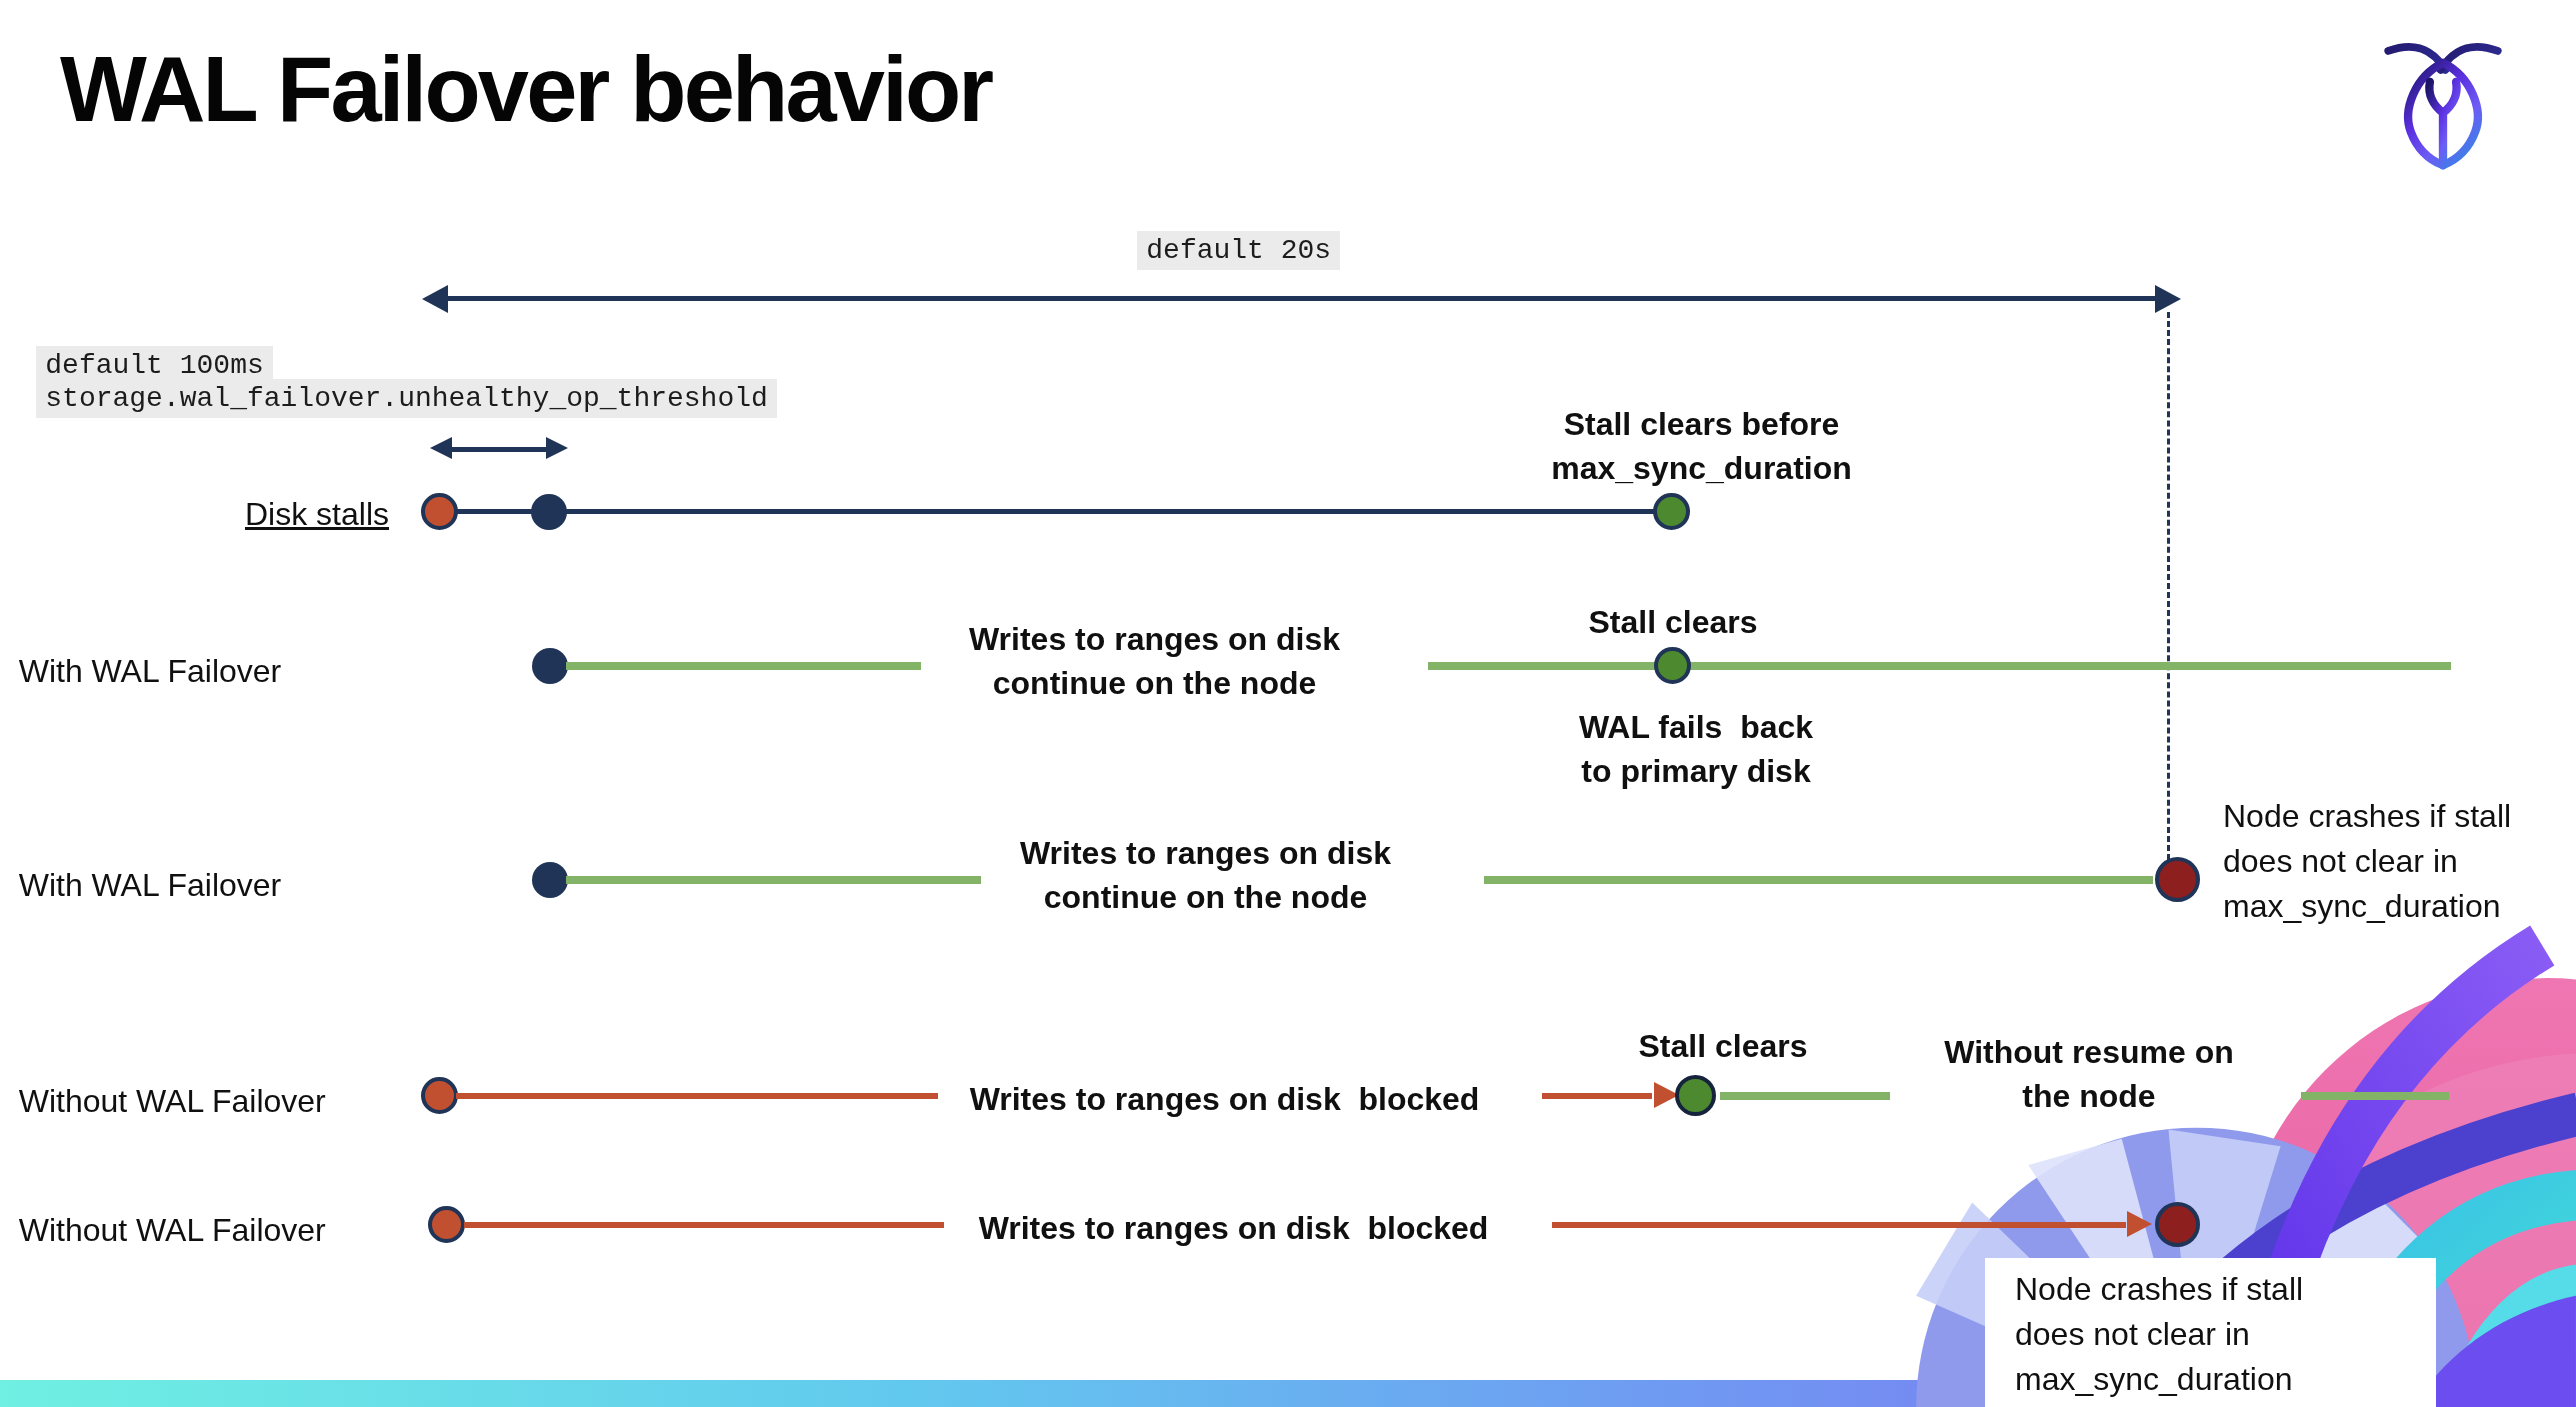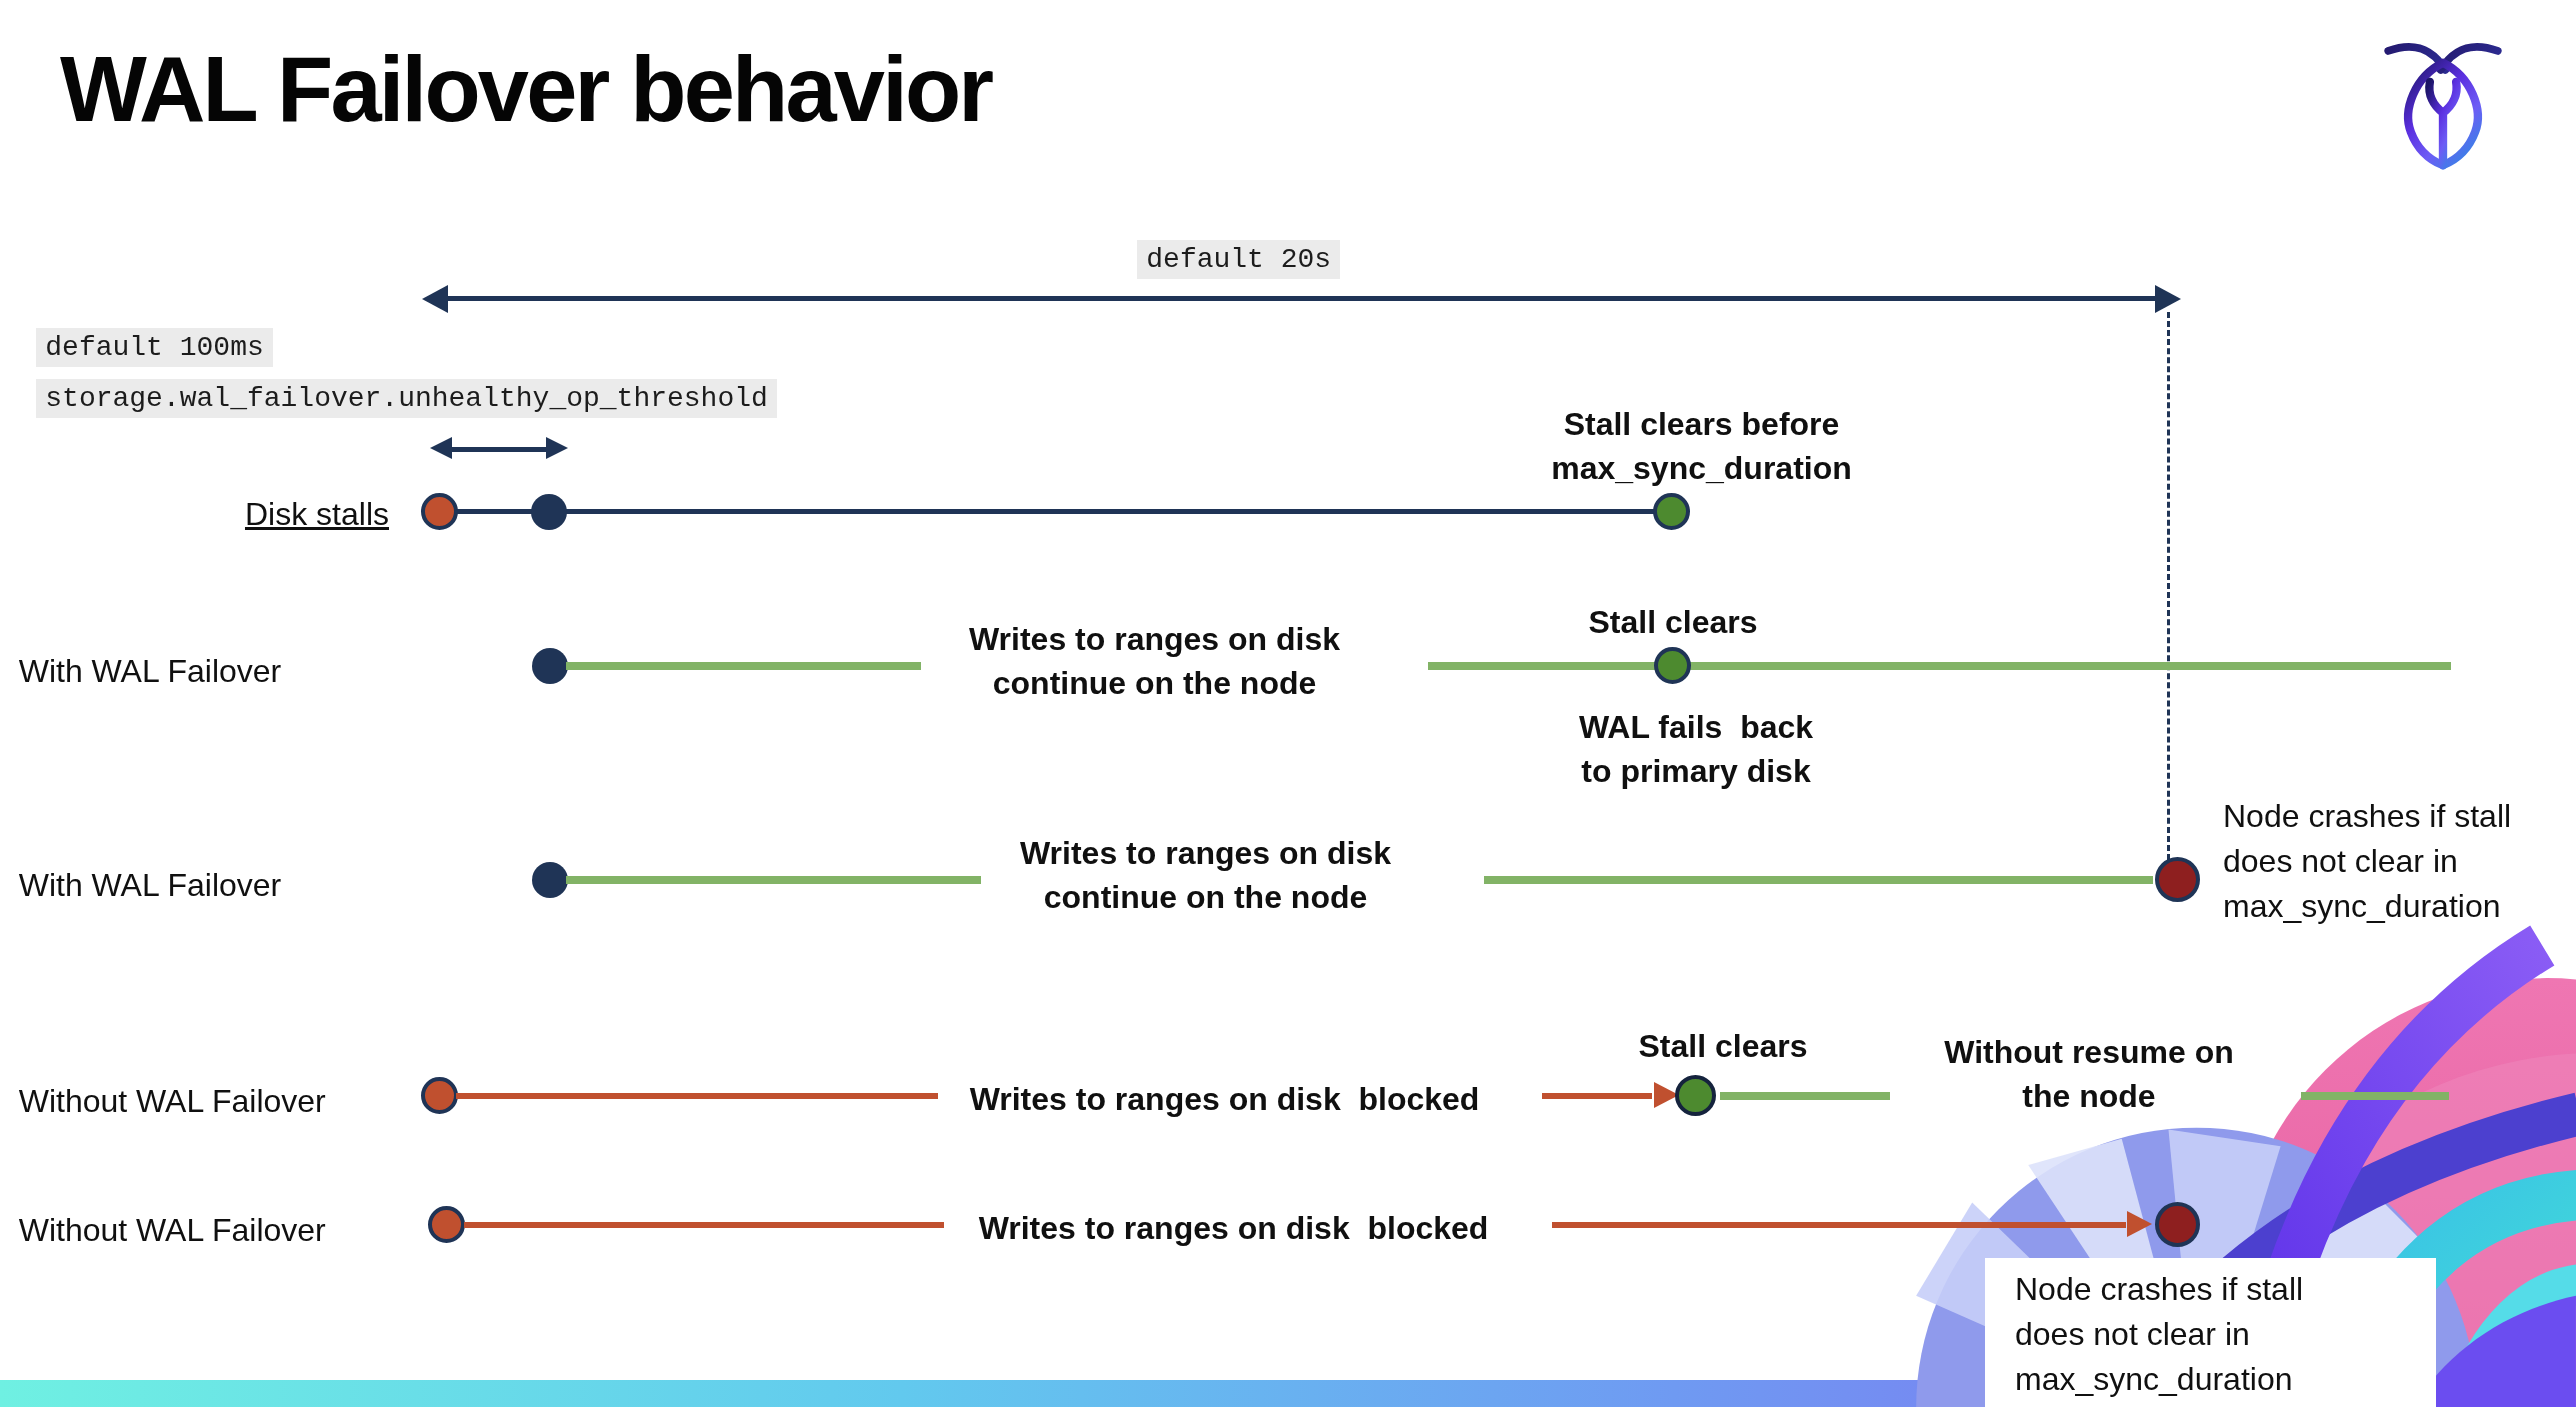--- a/index.html
+++ b/index.html
@@ -57,25 +57,25 @@
     </defs>
     <path d="M4,10 C26,2 41,8 52,26" fill="none" stroke="url(#lg2)" stroke-width="6.5" stroke-linecap="round"></path>
     <path d="M96,10 C74,2 59,8 48,26" fill="none" stroke="url(#lg2)" stroke-width="6.5" stroke-linecap="round"></path>
     <path d="M50,20 C26,32 16,60 23,78 C29,94 40,102 50,106 C60,102 71,94 77,78 C84,60 74,32 50,20 Z" fill="none" stroke="url(#lg1)" stroke-width="7" stroke-linejoin="round"></path>
     <path d="M50,106 L50,62 M50,62 C42,56 37,47 39,36 M50,62 C58,56 63,47 61,36" fill="none" stroke="url(#lg1)" stroke-width="7" stroke-linecap="round"></path>
   </svg>
 
   <div class="hline navy-line" style="left:443px;top:296px;width:1727px;"></div>
   <div class="tri tri-l-navy" style="left:422px;top:285px;"></div>
   <div class="tri tri-r-navy" style="left:2155px;top:285px;"></div>
-  <div class="code" style="left:1137px;top:240px;">default 20s</div>
+  <div class="code" style="left:1137px;top:231px;">default 20s</div>
 
   <div class="dashed-v" style="left:2167px;top:312px;height:548px;"></div>
 
-  <div class="code" style="left:36px;top:328px;text-align:right;">default 100ms</div>
+  <div class="code" style="left:36px;top:346px;text-align:right;">default 100ms</div>
   <div class="code" style="left:36px;top:379px;">storage.wal_failover.unhealthy_op_threshold</div>
   <div class="hline navy-line" style="left:449px;top:447px;width:101px;"></div>
   <div class="tri tri-l-navy-sm" style="left:430px;top:437px;"></div>
   <div class="tri tri-r-navy-sm" style="left:546px;top:437px;"></div>
 
   <div class="txt right" style="left:146px;top:492px;width:243px;text-decoration:underline;">Disk stalls</div>
   <div class="hline navy-line" style="left:439px;top:509px;width:1232px;"></div>
   <div class="dot dot-red" style="left:421px;top:493px;"></div>
   <div class="dot dot-navy" style="left:531px;top:494px;"></div>
   <div class="dot dot-green" style="left:1653px;top:493px;"></div>

